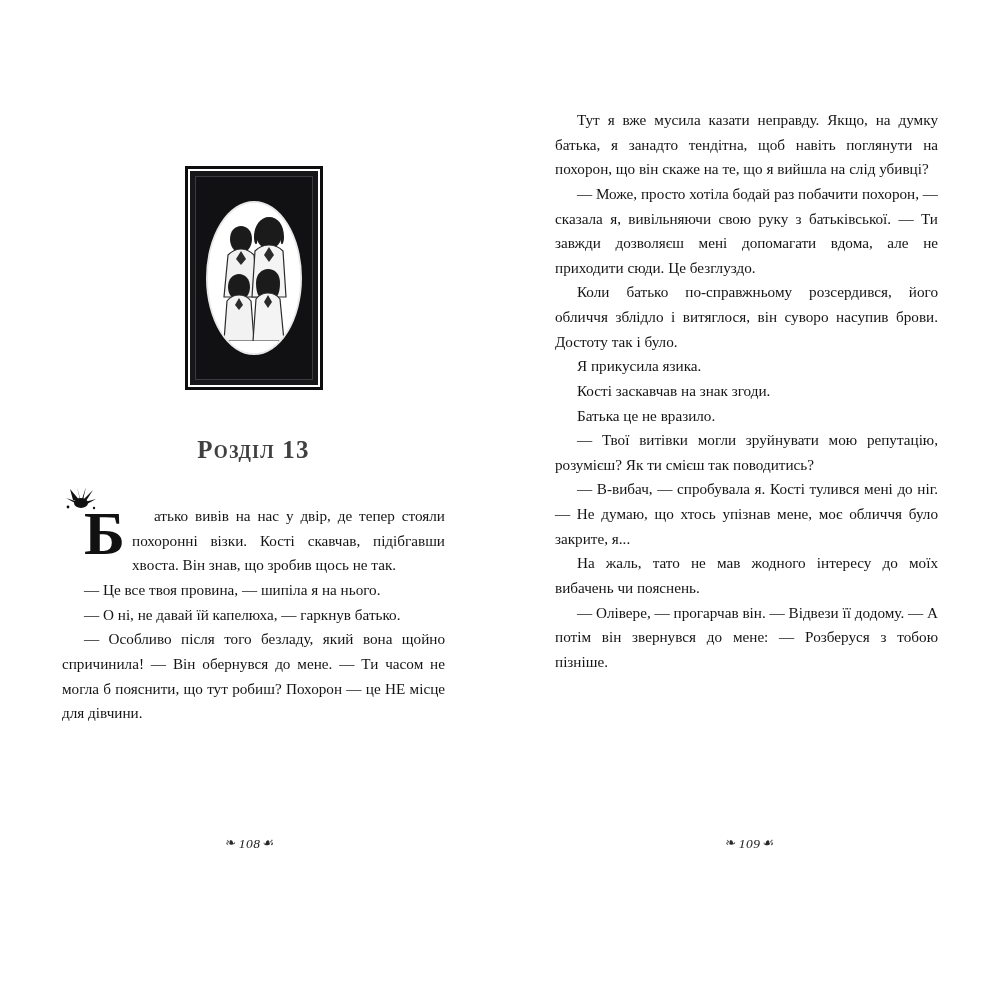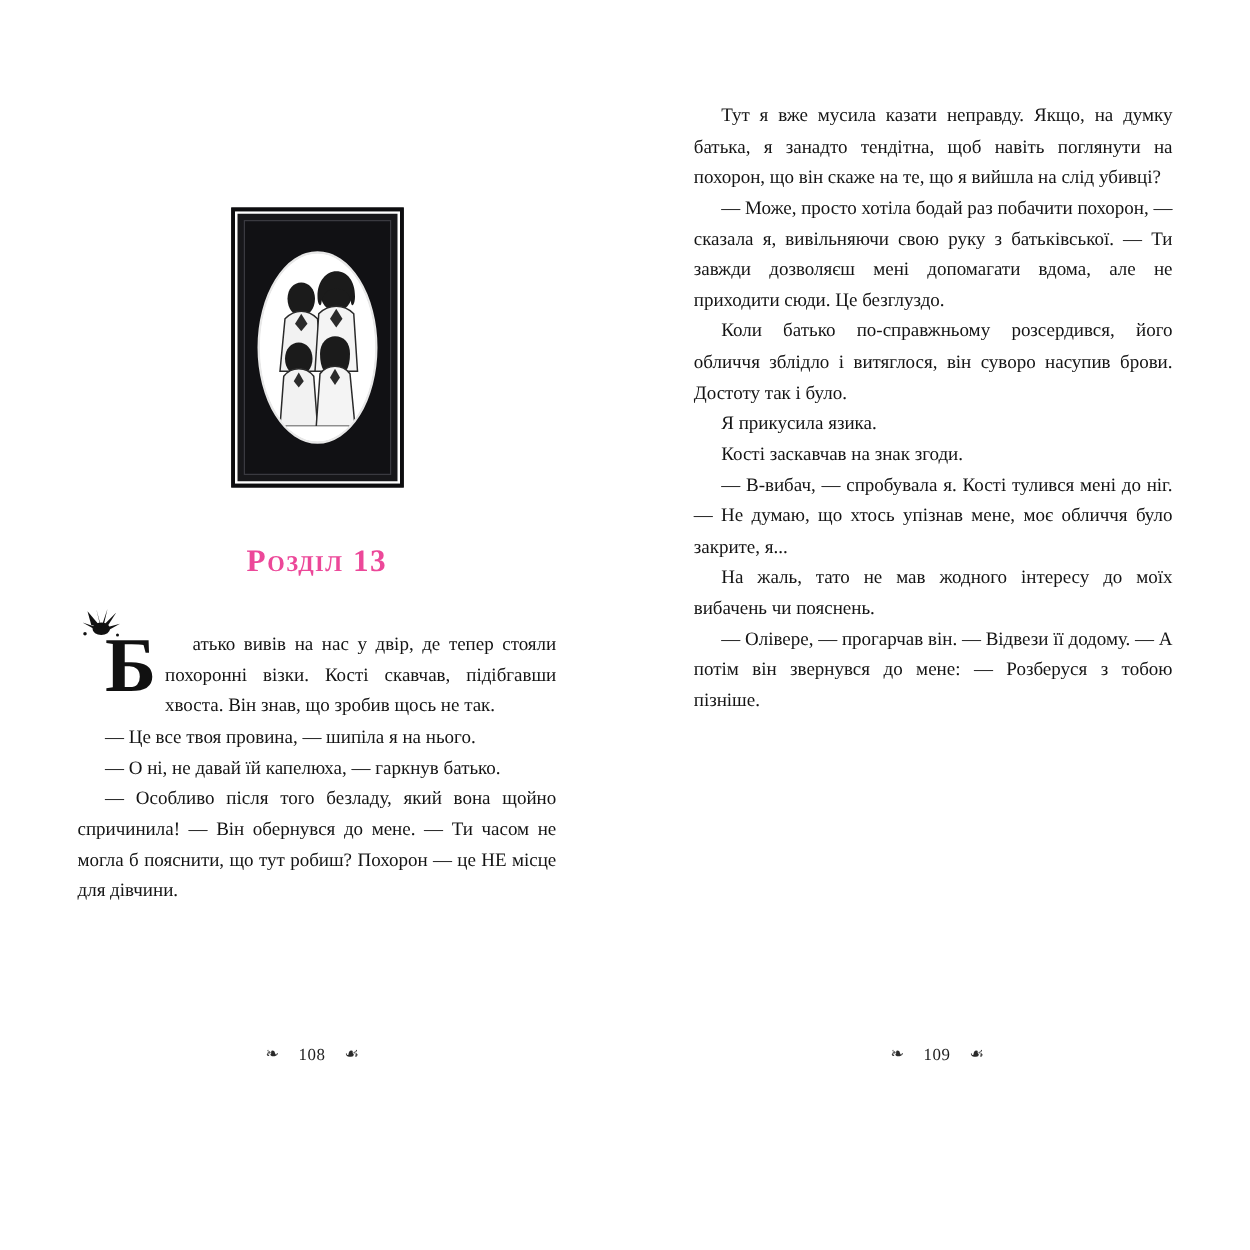--- a/index.html
+++ b/index.html
@@ -25,21 +25,21 @@
   .page {
     position: relative;
     width: 500px;
     height: 1000px;
     box-sizing: border-box;
   }
   .page-left {
     padding: 160px 55px 0 62px;
   }
   .page-right {
-    padding: 81px 62px 0 55px;
+    padding: 108px 62px 0 55px;
   }
 
   
   .illus-wrap {
     width: 100%;
     display: flex;
     justify-content: center;
     margin-top: 6px;
   }
   .frame {
@@ -71,21 +71,21 @@
   .oval svg { display: block; }
 
   
   .chapter-title {
     text-align: center;
     margin-top: 46px;
     font-family: "Liberation Serif", serif;
     font-size: 25px;
     letter-spacing: 1.2px;
     font-weight: 700;
-    color: #ec4899;
+    color: #404040;
     font-variant: small-caps;
   }
 
   
   .body-text {
     margin-top: 40px;
     font-size: 15.2px;
     line-height: 1.62;
     text-align: justify;
     color: #141414;
@@ -130,21 +130,22 @@
     letter-spacing: 0.5px;
   }
   .folio .orn {
     display: inline-block;
     color: #2a2a2a;
     font-size: 13px;
     vertical-align: 1px;
   }
   .folio .num {
     display: inline-block;
-    margin: 0 15px;
+    margin: 0 2px;
+    font-style: italic;
   }
 </style>
 </head>
 <body>
 
 <div class="spread">
 
   <div class="page page-left">
 
     <div class="illus-wrap">
@@ -215,20 +216,22 @@
     </div>
   </div>
 
   <div class="page page-right">
     <div class="body-text" style="margin-top:0;">
       <p>Тут я вже мусила казати неправду. Якщо, на думку батька, я занадто тендітна, щоб навіть поглянути на похорон, що він скаже на те, що я вийшла на слід убивці?</p>
       <p>— Може, просто хотіла бодай раз побачити похорон, — сказала я, вивільняючи свою руку з батьківської. — Ти завжди дозволяєш мені допомагати вдома, але не приходити сюди. Це безглуздо.</p>
       <p>Коли батько по-справжньому розсердився, його обличчя зблідло і витяглося, він суворо насупив брови. Достоту так і було.</p>
       <p>Я прикусила язика.</p>
       <p>Кості заскавчав на знак згоди.</p>
+      <p>Батька це не вразило.</p>
+      <p>— Твої витівки могли зруйнувати мою репутацію, розумієш? Як ти смієш так поводитись?</p>
       <p>— В-вибач, — спробувала я. Кості тулився мені до ніг. — Не думаю, що хтось упізнав мене, моє обличчя було закрите, я...</p>
       <p>На жаль, тато не мав жодного інтересу до моїх вибачень чи пояснень.</p>
       <p>— Олівере, — прогарчав він. — Відвези її додому. — А потім він звернувся до мене: — Розберуся з тобою пізніше.</p>
     </div>
 
     <div class="folio">
       <span class="orn">❧</span><span class="num">109</span><span class="orn">☙</span>
     </div>
   </div>
 

